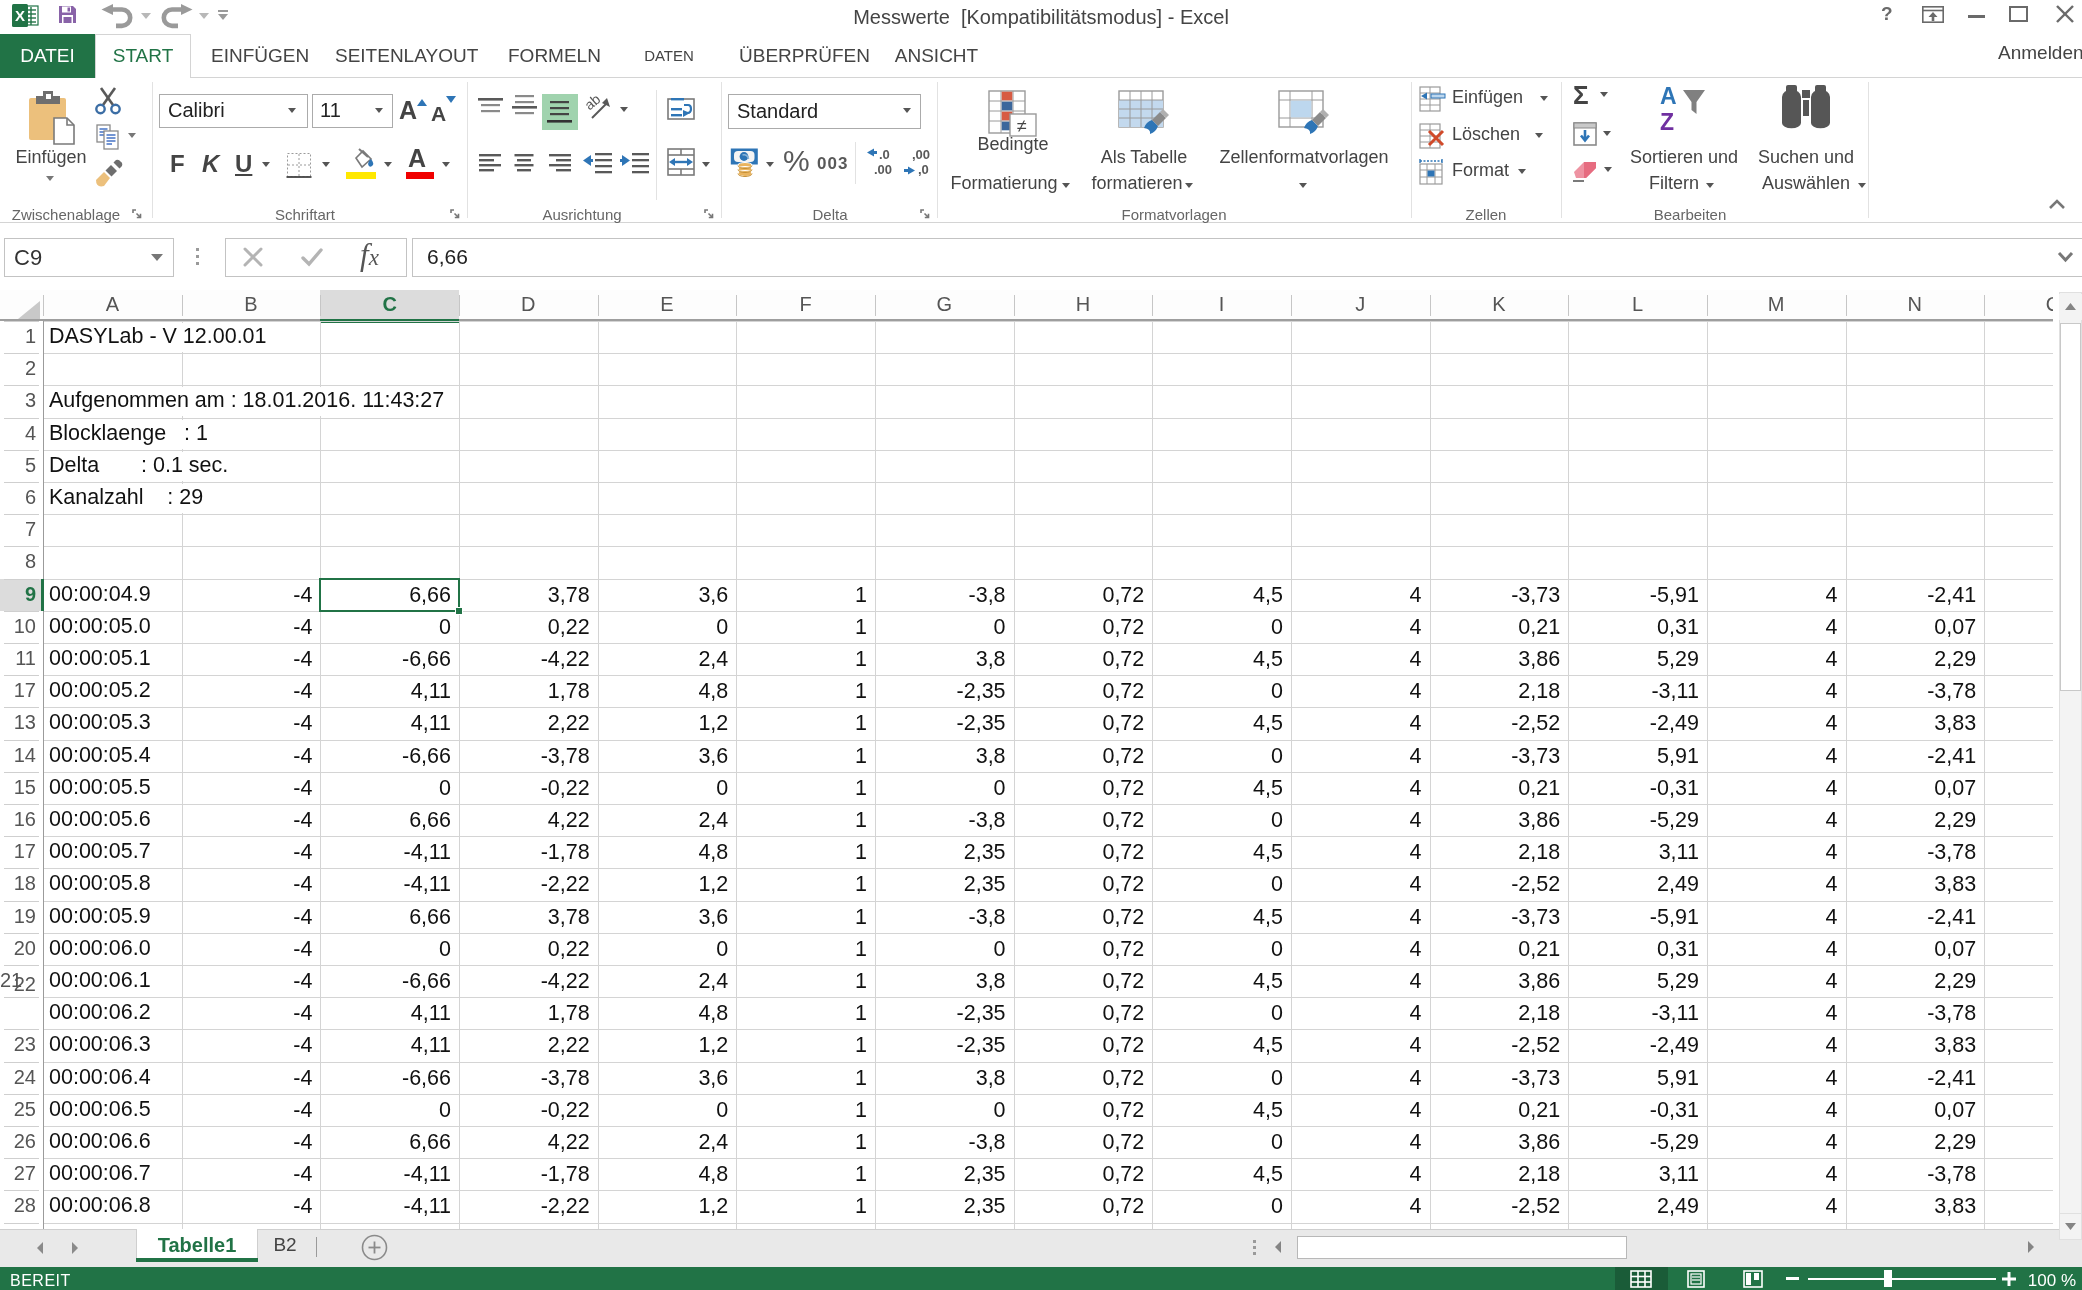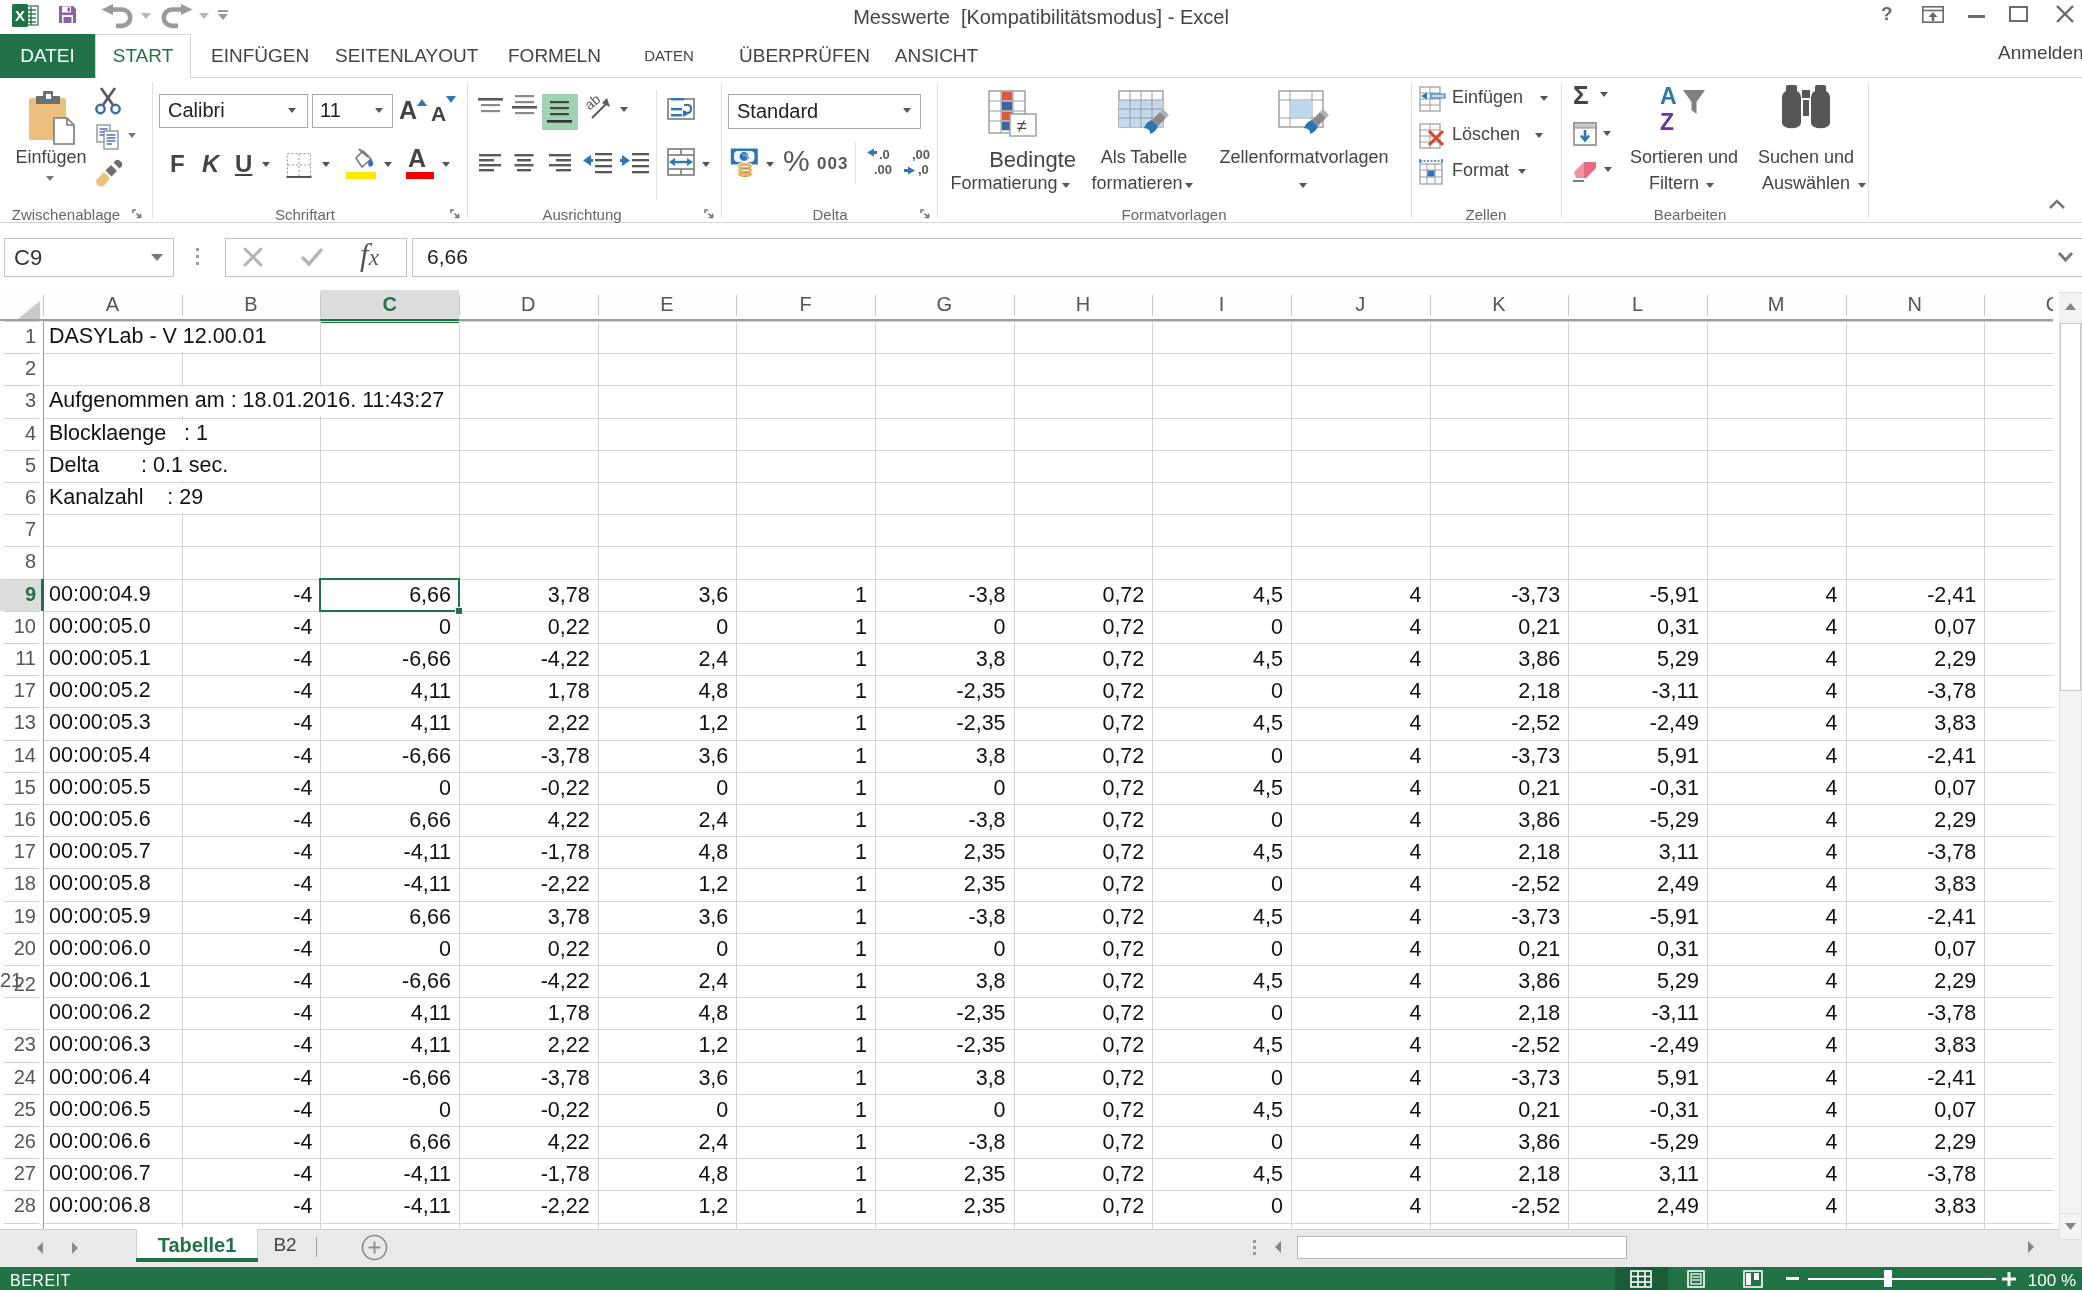--- a/index.html
+++ b/index.html
@@ -345,21 +345,21 @@
           <line x1="25" y1="1" x2="25" y2="43"></line>
 </g>
 <rect x="13.7" y="1.7" width="10.6" height="8.6" fill="#d75b43"></rect>
 <rect x="13.7" y="11.7" width="10.6" height="8.6" fill="#3b679c"></rect>
 <rect x="13.7" y="21.7" width="10.6" height="8.6" fill="#d75b43"></rect>
 <rect x="13.7" y="31.7" width="10.6" height="8.6" fill="#3b679c"></rect>
 <rect x="22" y="24" width="26" height="22" fill="#fff" stroke="#9a9a9a" stroke-width="1.4"></rect>
 <text x="29" y="42" font-size="18" fill="#444" font-family="Liberation Sans">≠</text>
 </svg>
     </div>
-    <div style="position:absolute;left:950px;top:69px;width:126px;text-align:right;font-size:22px;color:#444">Bedingte</div>
+    <div style="position:absolute;left:950px;top:56px;width:126px;text-align:center;font-size:18px;color:#444">Bedingte</div>
     <div style="position:absolute;left:941px;top:95px;width:126px;text-align:center;font-size:18px;color:#444">Formatierung</div>
     <div style="position:absolute;left:1062px;top:105px;width:0;height:0;border:4.5px solid transparent;border-top:5.5px solid #555"></div>
     <div style="position:absolute;left:1118px;top:12px;width:52px;height:50px">
 <svg width="52" height="50" viewBox="0 0 52 50">
 <rect x="1" y="1" width="44" height="36" fill="#fff" stroke="#9a9a9a" stroke-width="1.4"></rect>
 <rect x="1" y="10" width="44" height="27" fill="#c3d9ee"></rect>
 <g stroke="#9a9a9a" stroke-width="1">
 <line x1="1" y1="10" x2="45" y2="10"></line>
           <line x1="1" y1="19" x2="45" y2="19"></line>
           <line x1="1" y1="28" x2="45" y2="28"></line>

